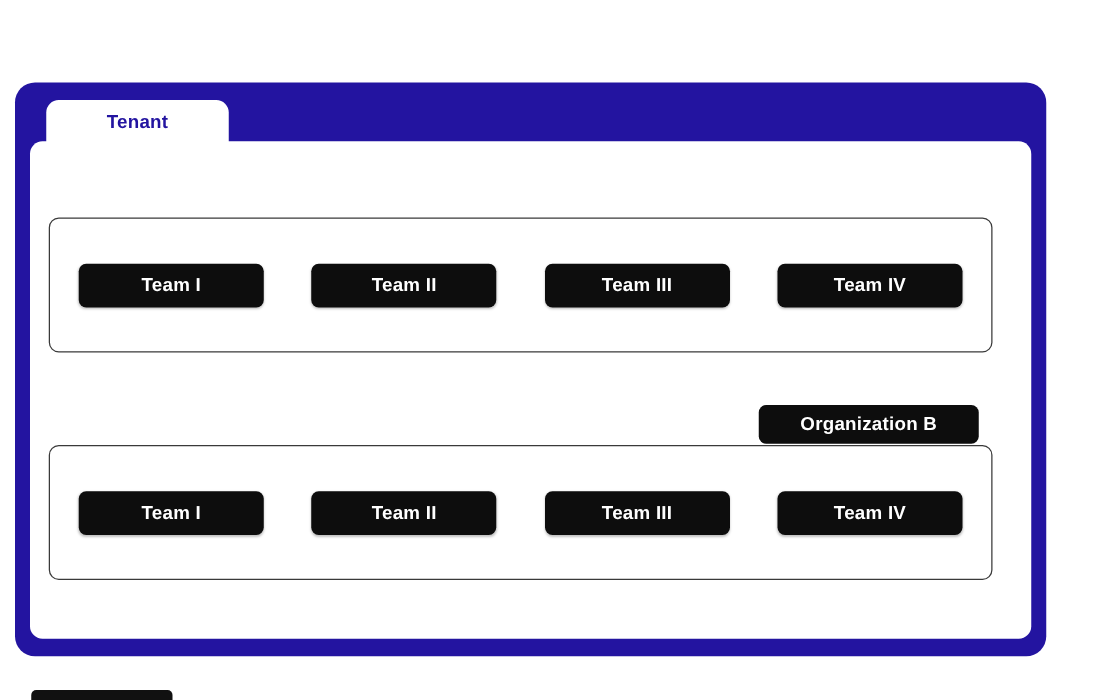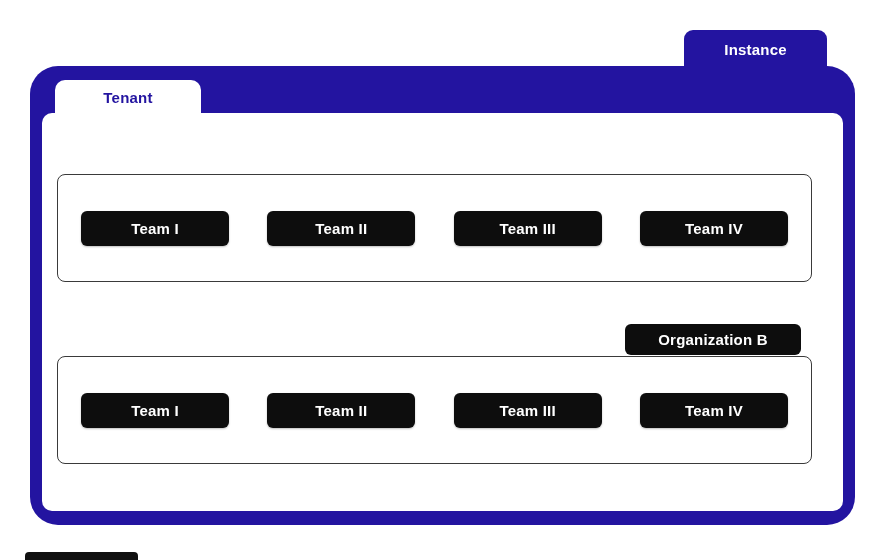--- a/index.html
+++ b/index.html
@@ -26,24 +26,24 @@
     background:var(--primary);
     border-radius:9px 9px 0 0;
     display:flex;align-items:center;justify-content:center;
     color:#ffffff;
     font-size:15px;font-weight:600;
     letter-spacing:.2px;
   }
   
   .instance-box{
     position:absolute;
-    left:30px;top:66px;
+    left:12px;top:66px;
     width:825px;height:459px;
     background:var(--primary);
-    border-radius:28px;
+    border-radius:16px;
   }
   
   .tenant-tab{
     position:absolute;
     left:25px;top:14px;
     width:146px;height:34px;
     background:#ffffff;
     border-radius:10px 10px 0 0;
     display:flex;align-items:center;justify-content:center;
     color:var(--primary);
@@ -101,23 +101,20 @@
     width:113px;height:18px;
     background:#111111;
     border-radius:4px;
   }
 </style>
 </head>
 <body>
 
 <div class="canvas">
 
-  <div class="instance-tab">
-    <span>Instance</span>
-  </div>
 
   <div class="instance-box">
 
     <div class="tenant-tab">
       <span>Tenant</span>
     </div>
 
     <div class="tenant-body">
 
       <div class="org-box a">

